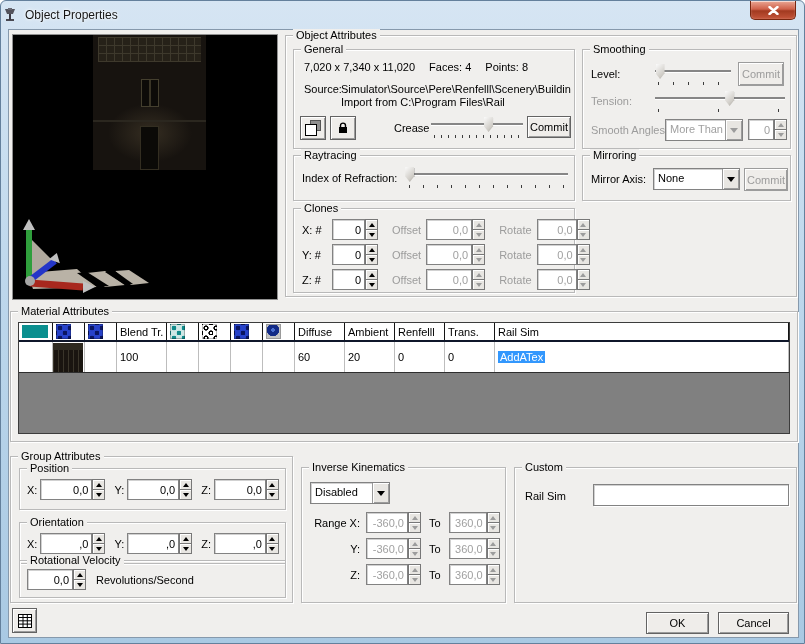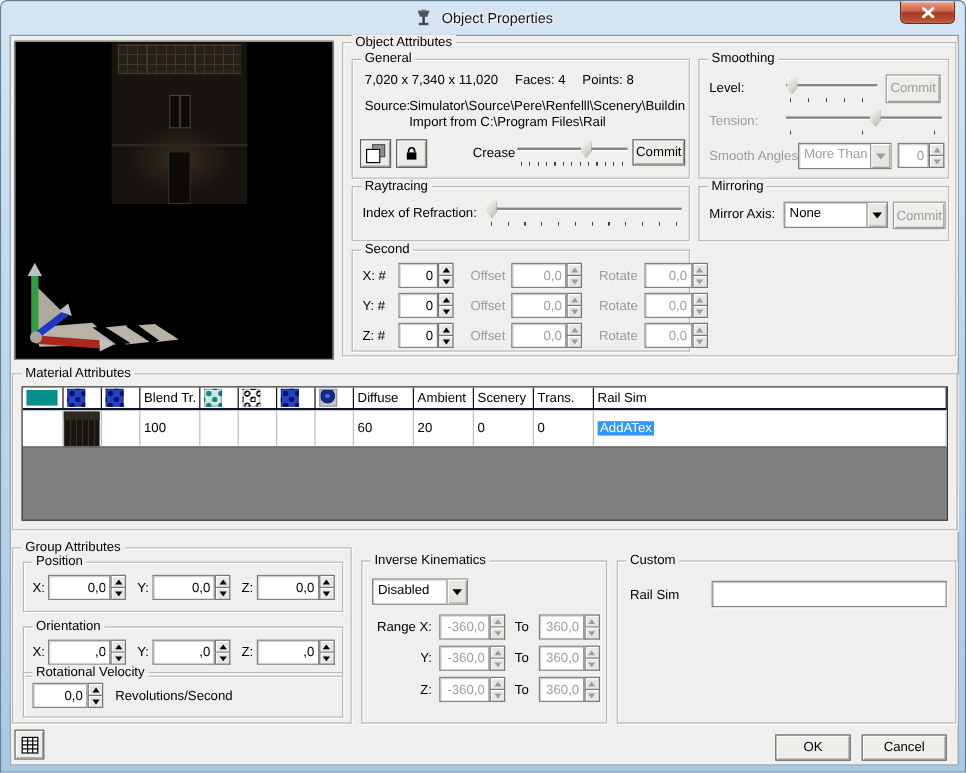--- a/index.html
+++ b/index.html
@@ -1,21 +1,21 @@
 <!DOCTYPE html>
 <html style="--selection-blue: #3297fd; --swatch-teal: #0a8f8f; --pattern-blue: #2742c9; --close-red: #d0614a;"><head>
 <meta charset="utf-8">
 <style>
   html,body{margin:0;padding:0;background:#fff;}
   *{box-sizing:border-box;font-family:"Liberation Sans","DejaVu Sans",sans-serif;}
   .window{position:relative;width:805px;height:644px;
     background:linear-gradient(180deg,#d6e5f3 0%,#bdd7ec 45%,#a9c9e3 100%);
     border:1px solid #64809c;border-radius:6px 6px 0 0;overflow:hidden;}
   
-  .titlebar{position:absolute;left:0;top:0;right:0;height:28px;display:flex;align-items:center;padding-left:1px;justify-content:center;}
+  .titlebar{position:absolute;left:0;top:0;right:0;height:28px;display:flex;align-items:center;padding-left:1px;}
   .app-icon{width:16px;height:16px;display:inline-block;}
   .title-text{font-size:12px;color:#151515;margin-left:7px;text-shadow:0 0 4px #fff,0 0 2px #fff;}
   .close-btn{position:absolute;top:0;right:8px;width:46px;height:19px;
     background:linear-gradient(180deg,#eaa794 0%,var(--close-red,#d0614a) 45%,#a23a20 55%,#c4553a 100%);
     border:1px solid #78260f;border-top:none;border-radius:0 0 5px 5px;
     display:flex;align-items:center;justify-content:center;box-shadow:inset 0 1px 0 rgba(255,255,255,.55),inset 0 0 2px rgba(255,255,255,.35);}
   
   .client{position:absolute;left:7px;top:28px;width:791px;height:609px;background:#f0efed;border:1px solid #8699ac;}
   .lbl{font-size:11px;color:#000;white-space:nowrap;}
   .dim{color:#9c9c9c;}
@@ -249,21 +249,21 @@
         <div class="combo abs" style="left:70px;top:12px;width:87px;">
           <span class="combo-val">None</span>
           <span class="combo-btn">
               <i class="tri-down"></i>
             </span>
         </div>
         <div class="btn disabled abs" style="left:161px;top:12px;width:44px;height:23px;">Commit</div>
       </div>
 
       <div class="groupbox" id="gb-clones">
-        <span class="gb-label">Second</span>
+        <span class="gb-label">Clones</span>
 
         <div class="flexrow abs" style="left:8px;top:10px;gap:5px;">
           <span class="lbl" style="width:25px;">X: #</span>
           <div class="spin">
             <input style="width: 33px;" value="0">
             <div class="spin-btns">
                 <div class="sb">
                   <i class="tri-up"></i>
                 </div>
                 <div class="sb">
@@ -398,21 +398,21 @@
               <span class="patch pat-bw"></span>
             </div>
           <div class="mc w32">
               <span class="patch pat-blue"></span>
             </div>
           <div class="mc w32">
               <span class="patch sphere"></span>
             </div>
           <div class="mc w50">Diffuse</div>
           <div class="mc w50">Ambient</div>
-          <div class="mc w50">Scenery</div>
+          <div class="mc w50">Renfelll</div>
           <div class="mc w50">Trans.</div>
           <div class="mc wfx">Rail Sim</div>
         </div>
         <div class="mat-row">
           <div class="mc w34"></div>
           <div class="mc w32" style="padding:0;">
               <span class="tex-thumb"></span>
             </div>
           <div class="mc w32"></div>
           <div class="mc w50">100</div>

